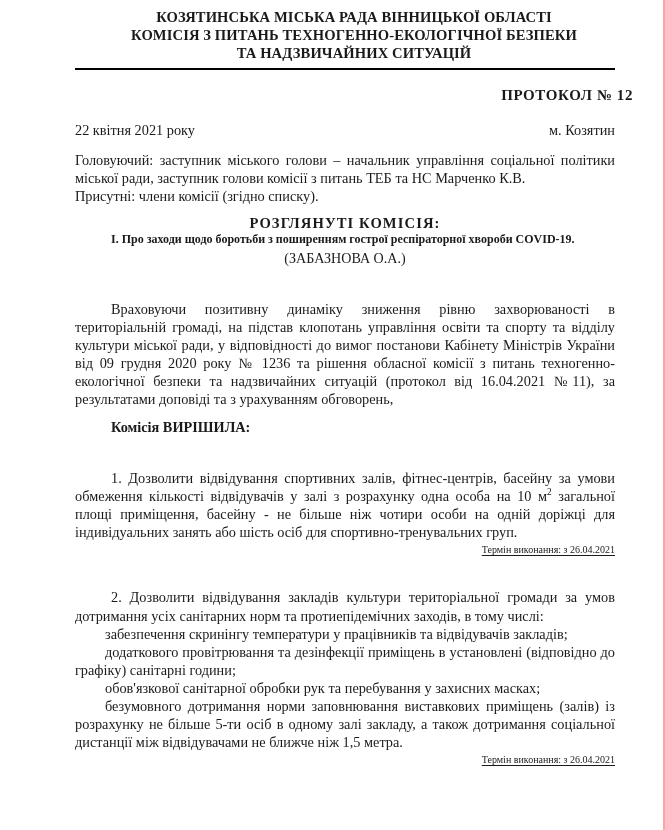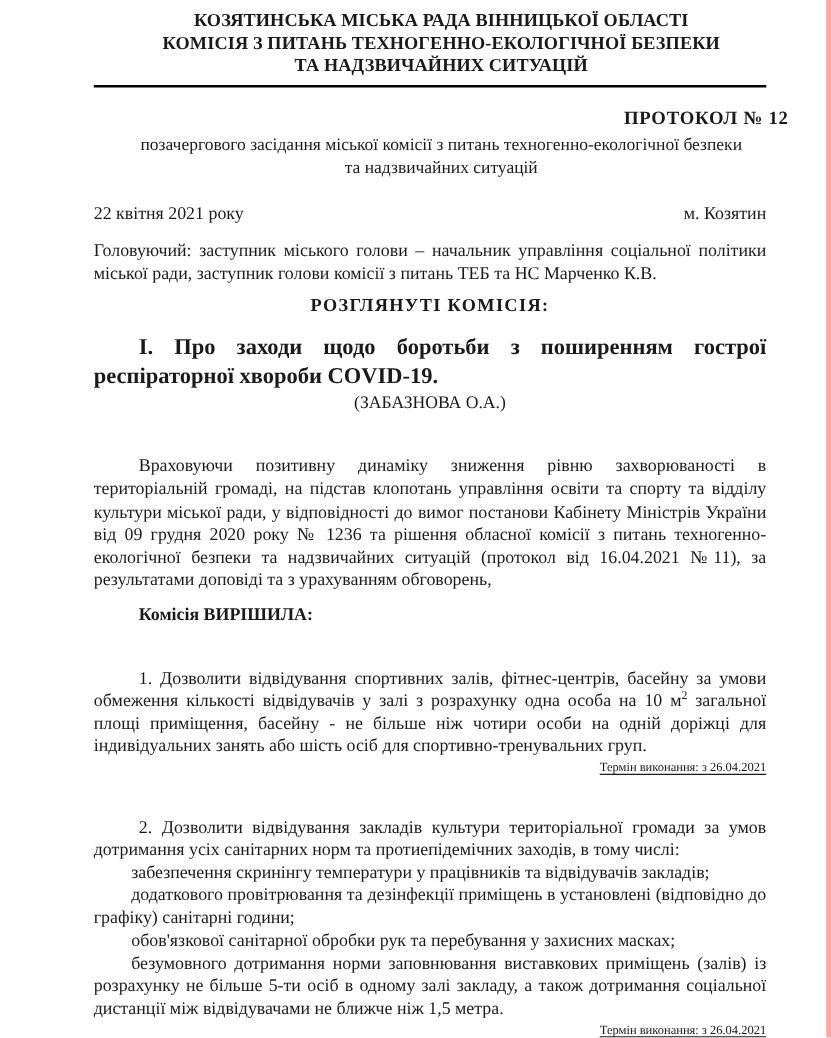--- a/index.html
+++ b/index.html
@@ -14,21 +14,21 @@
     overflow: hidden;
     font-family: "Liberation Serif", "DejaVu Serif", serif;
     color: #1a1a1a;
     -webkit-font-smoothing: antialiased;
   }
   #page {
     position: relative;
     width: 665px;
     height: 830px;
     box-sizing: border-box;
-    border-right: 4px solid #fca5a5;
+    border-right: 2px solid #fca5a5;
     background: #fff;
     padding: 8px 30px 0 75px;
   }
   .doc-header {
     text-align: center;
     font-weight: bold;
     font-size: 14.6px;
     line-height: 1.24;
     letter-spacing: 0.1px;
     margin: 0;
@@ -80,25 +80,25 @@
   .section-head {
     text-align: center;
     font-weight: bold;
     font-size: 14.6px;
     letter-spacing: 1.1px;
     margin: 9px 0 0 0;
     padding-right: 18px;
   }
   .agenda-item {
     font-weight: bold;
-    font-size: 18px;
+    font-size: 12px;
     line-height: 1.265;
     text-align: justify;
     text-indent: 36px;
-    margin: 12px 0 0 0;
+    margin: 0 0 0 0;
     padding-right: 18px;
     font-family: Liberation Serif, serif;
   }
   .speaker {
     text-align: center;
     font-size: 14.1px;
     margin: 3px 0 0 0;
     padding-right: 18px;
   }
   .resolved {
@@ -131,32 +131,29 @@
   <div class="doc-header">
     <span class="hl">КОЗЯТИНСЬКА МІСЬКА РАДА ВІННИЦЬКОЇ ОБЛАСТІ</span>
     <span class="hl">КОМІСІЯ З ПИТАНЬ ТЕХНОГЕННО-ЕКОЛОГІЧНОЇ БЕЗПЕКИ</span>
     <span class="hl">ТА НАДЗВИЧАЙНИХ СИТУАЦІЙ</span>
   </div>
 
   <hr class="rule">
 
   <div class="proto-title">ПРОТОКОЛ  № 12</div>
 
-  <div class="proto-sub">
-    <span class="sl">позачергового засідання міської комісії з питань техногенно-екологічної безпеки</span>
-    <span class="sl">та надзвичайних ситуацій</span>
-  </div>
 
   <div class="datebar">
     <span>22 квітня 2021 року</span>
     <span>м. Козятин</span>
   </div>
 
   <p class="body gap"><span class="lead">Головуючий:</span><span> заступник міського голови – начальник управління соціальної політики міської ради, заступник голови комісії з питань ТЕБ та НС Марченко К.В.</span></p>
 
+  <p class="body"><span class="lead">Присутні:</span><span>  члени комісії (згідно списку).</span></p>
 
   <div class="section-head">РОЗГЛЯНУТІ  КОМІСІЯ:</div>
 
   <p class="agenda-item">I. Про заходи щодо боротьби з поширенням гострої респіраторної хвороби COVID-19.</p>
 
   <p class="speaker">(ЗАБАЗНОВА О.А.)</p>
 
   <p class="body ind">Враховуючи позитивну динаміку зниження рівню захворюваності в територіальній громаді, на підстав клопотань управління освіти та спорту та відділу культури міської ради, у відповідності до вимог постанови Кабінету Міністрів України від 09 грудня 2020 року № 1236 та рішення обласної комісії з питань техногенно-екологічної безпеки та надзвичайних ситуацій (протокол від 16.04.2021 №11), за результатами доповіді та з урахуванням обговорень,</p>
 
   <p class="resolved">Комісія ВИРІШИЛА:</p>

